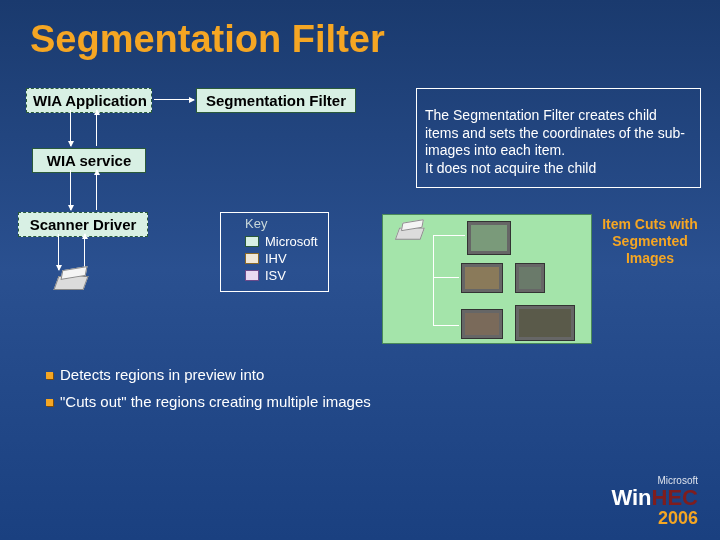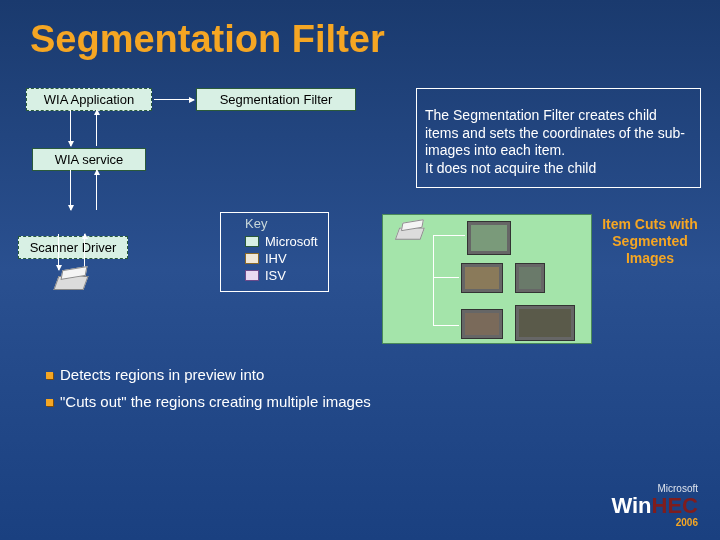--- a/index.html
+++ b/index.html
@@ -23,22 +23,22 @@
     top: 88px;
     left: 0;
     width: 720px;
     height: 452px;
   }
   .box {
     position: absolute;
     background: #d8f0e4;
     border: 1px solid #2a5a3a;
     color: #000;
-    font-size: 13px;
-    font-weight: normal;
+    font-size: 15px;
+    font-weight: bold;
     text-align: center;
     padding: 3px 6px;
     white-space: nowrap;
   }
   .box.dashed { border-style: dashed; }
   .arrow {
     position: absolute;
     width: 0;
     border-left: 1px solid #fff;
   }
@@ -117,33 +117,33 @@
   .bullets li::before {
     content:''; position:absolute; left:0; top:6px; width:7px; height:7px; background:#f5a623; box-shadow: 1px 1px 0 #7a4a0a;
   }
   .logo {
     position:absolute; right:22px; bottom:12px;
     color:#fff; font-size:11px; text-align:right; line-height:1.05;
   }
   .logo .brand { font-size:10px; opacity:.85;}
   .logo .prod { font-size:22px; font-weight:bold;}
   .logo .prod .e { color:#7f1d1d;}
-  .logo .yr { font-size:10px; color:#f5a623; font-weight:bold;}
+  .logo .yr { font-size:18px; color:#f5a623; font-weight:bold;}
 </style>
 </head>
 <body>
 
 <div class="title">Segmentation Filter</div>
 
 <div class="stage">
 
   <div class="box dashed" style="left:26px; top:0; width:126px;">WIA Application</div>
   <div class="box" style="left:196px; top:0; width:160px;">Segmentation Filter</div>
   <div class="box" style="left:32px; top:60; width:114px; top:60px;">WIA service</div>
-  <div class="box dashed" style="left:18px; top:124px; width:110px;margin-top:24px;">Scanner Driver</div>
+  <div class="box dashed" style="left:18px; top:124px; width:130px;">Scanner Driver</div>
 
   <div class="arrow down" style="left:70px; top:22px; height:36px;"></div>
   <div class="arrow up" style="left:96px; top:22px; height:36px;"></div>
   <div class="arrow down" style="left:70px; top:82px; height:40px;"></div>
   <div class="arrow up" style="left:96px; top:82px; height:40px;"></div>
   <div class="arrow down" style="left:58px; top:146px; height:36px;"></div>
   <div class="arrow up" style="left:84px; top:146px; height:36px;"></div>
   <div class="harrow" style="left:154px; top:11px; width:40px;"></div>
 
   <div class="scanner" style="left:52px; top:182px;">

